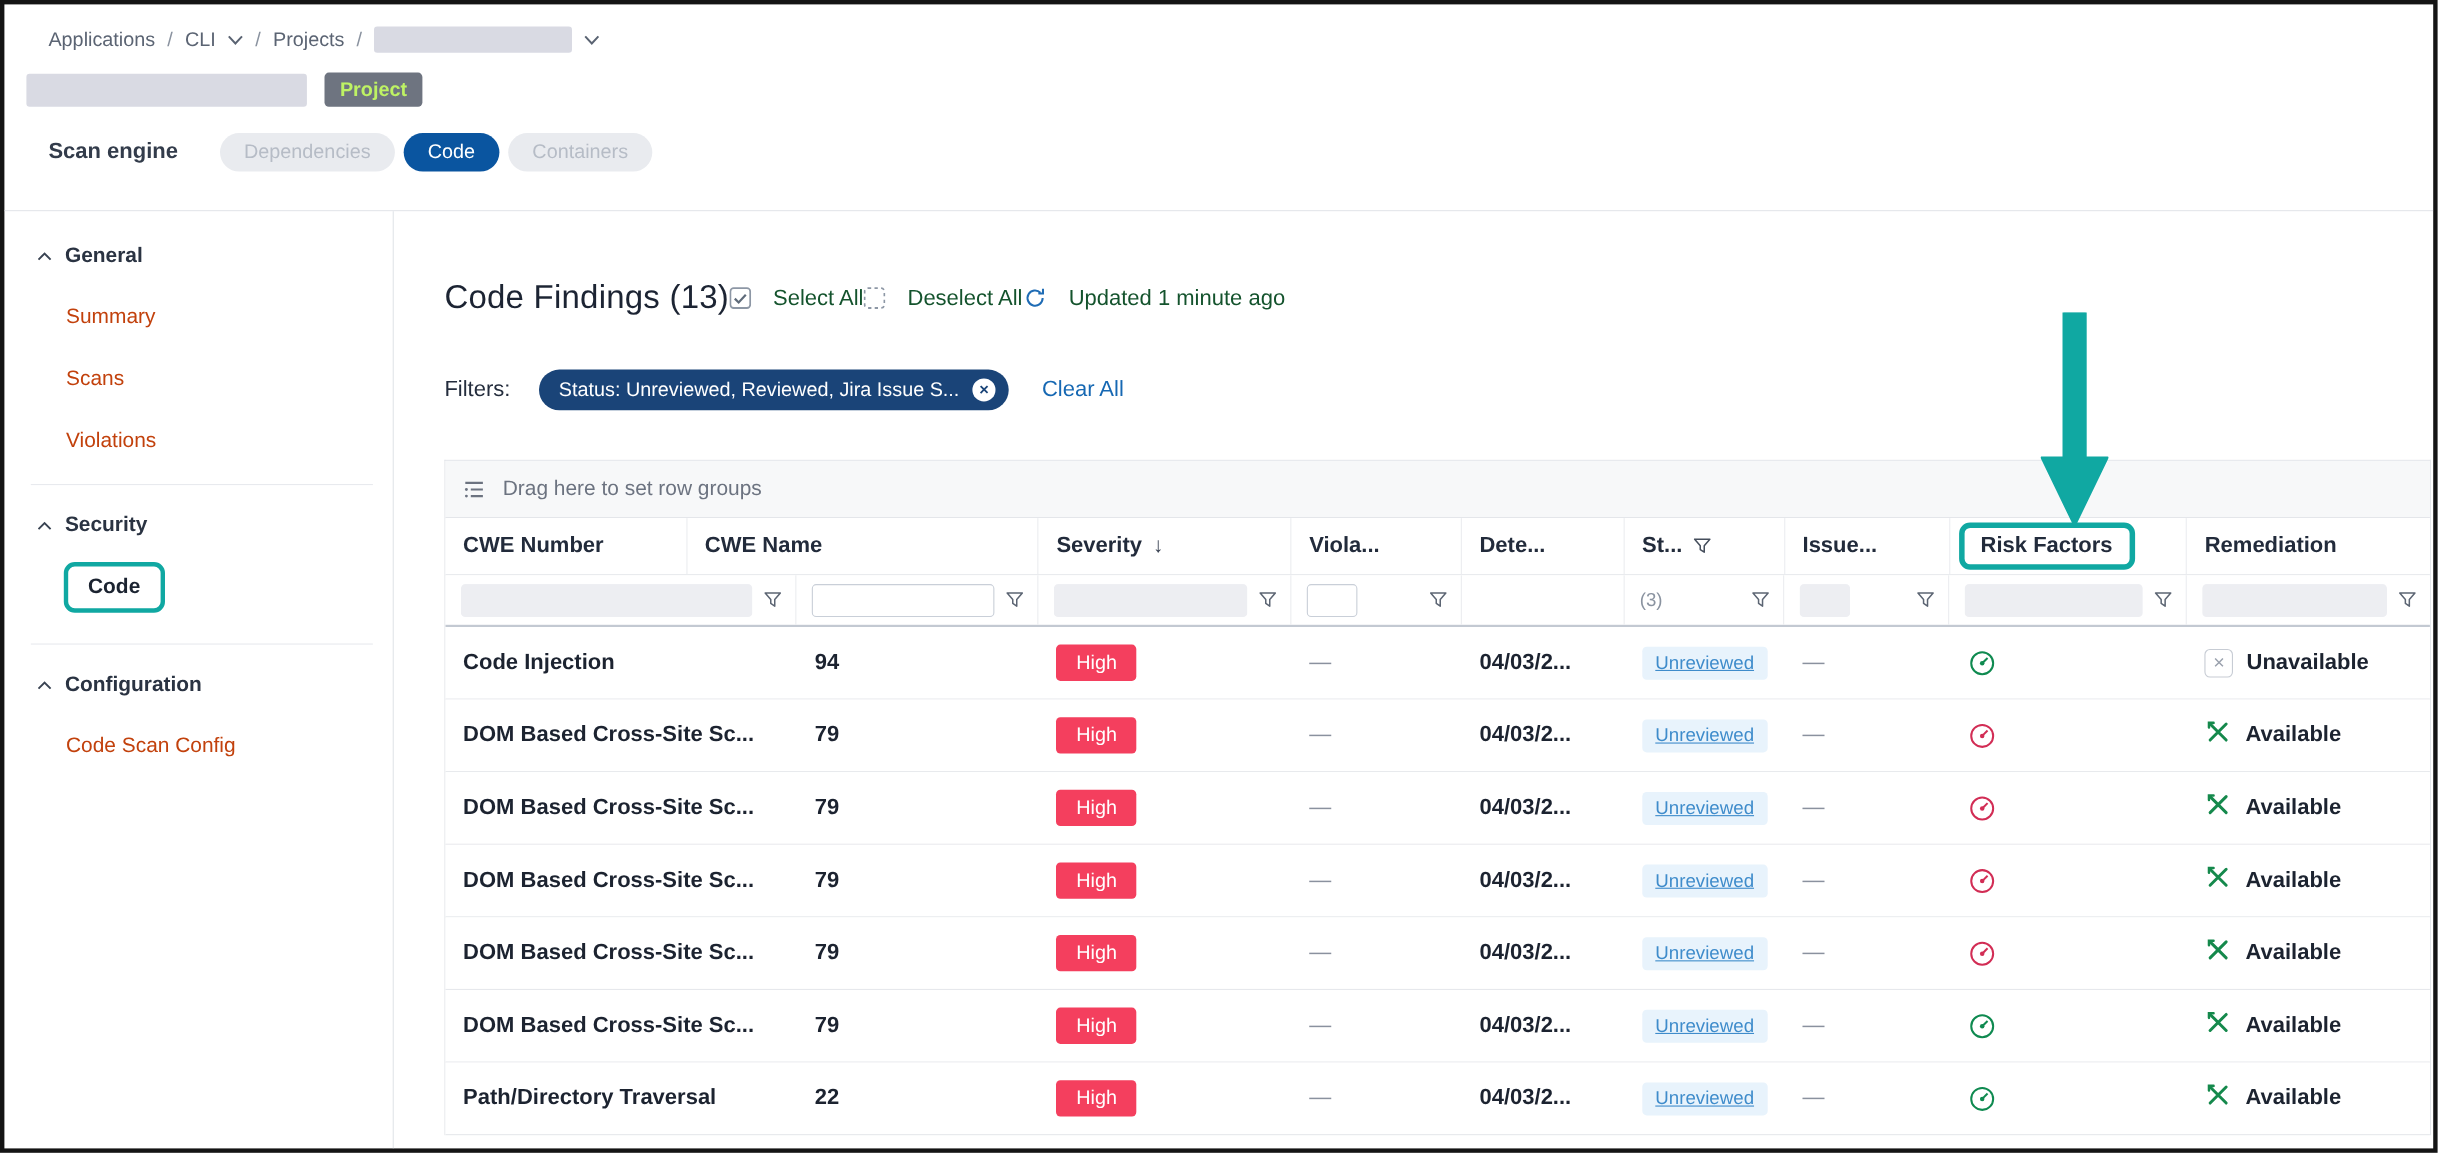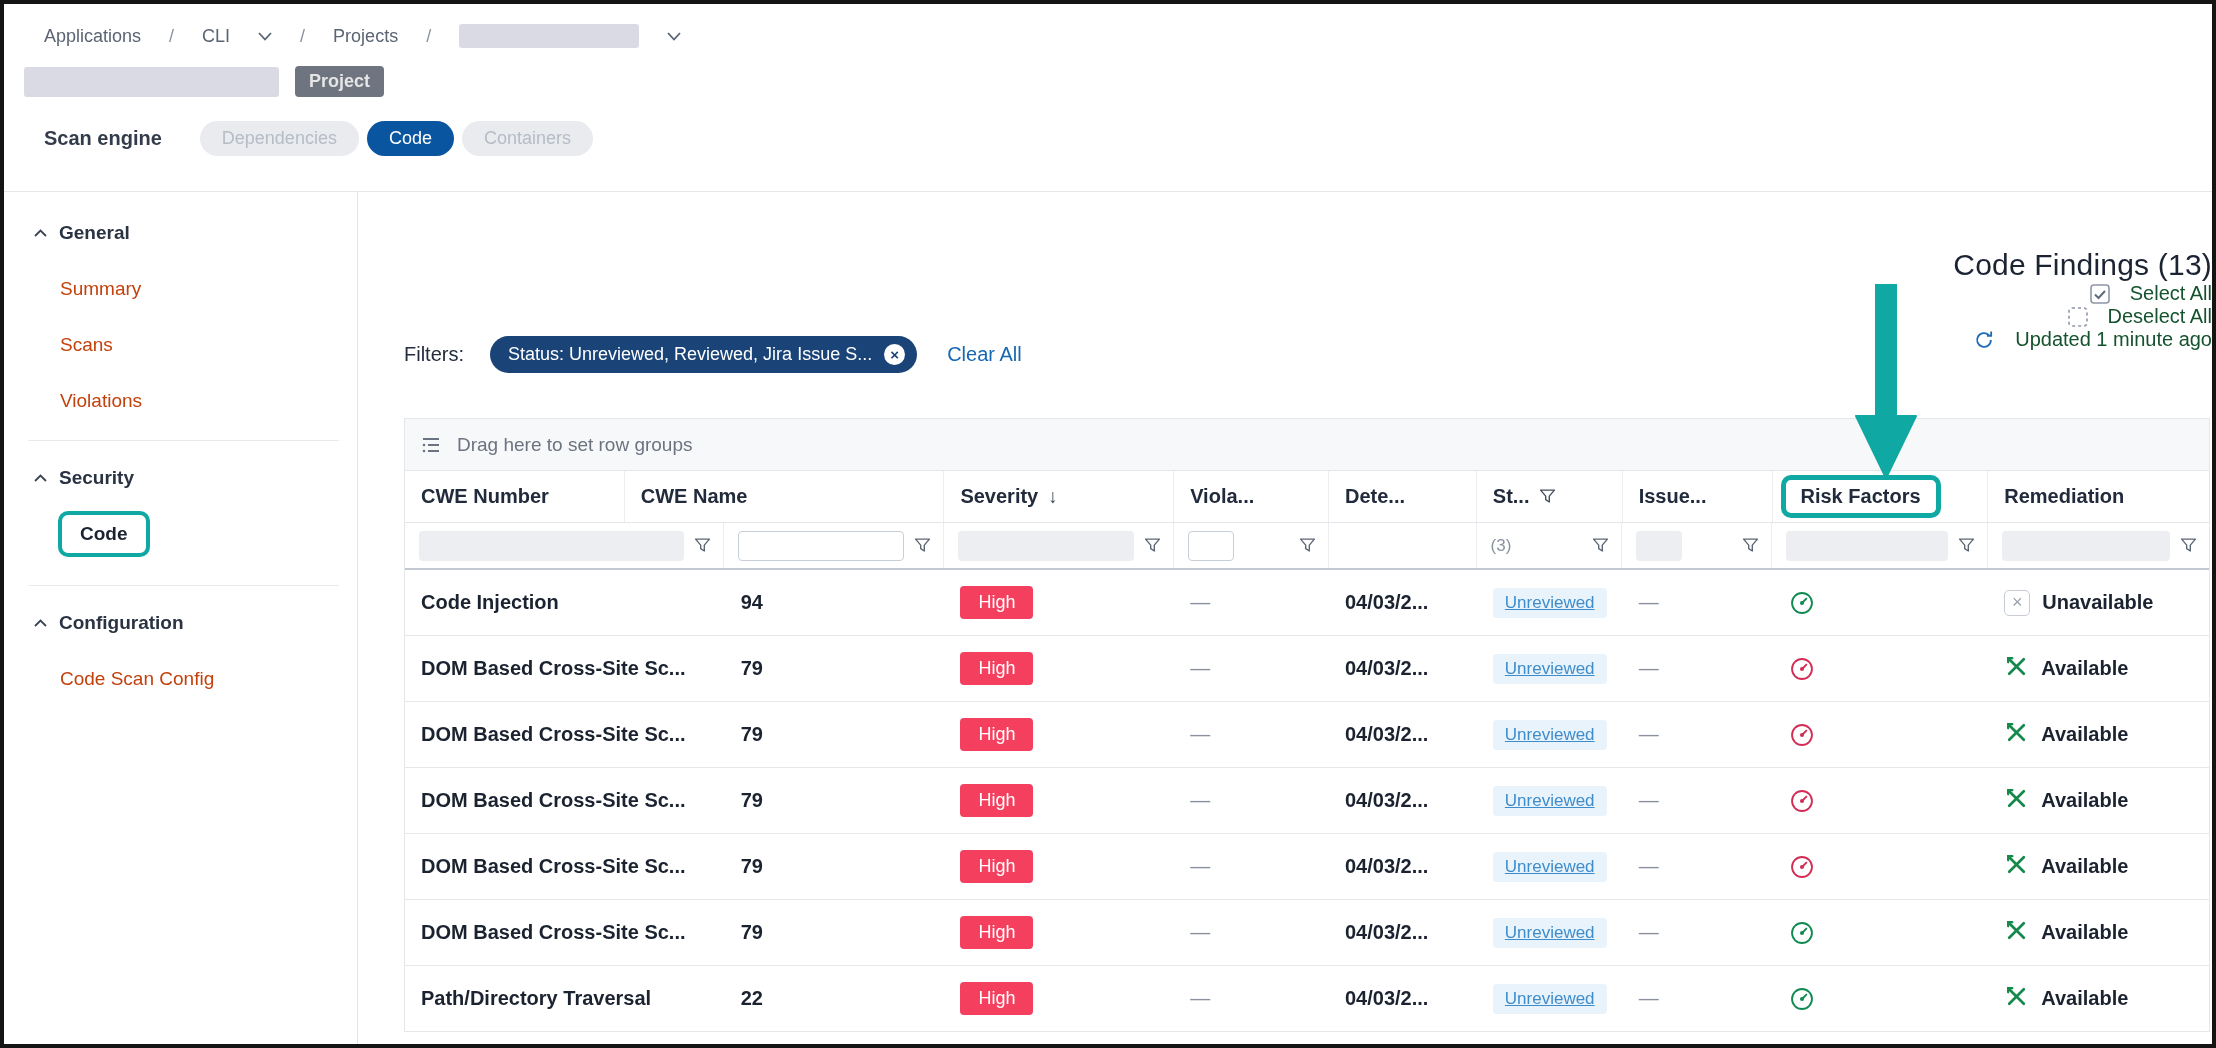--- a/index.html
+++ b/index.html
@@ -3,47 +3,47 @@
 <meta charset="utf-8">
 <style>
   * { margin:0; padding:0; box-sizing:border-box; }
   html,body { width:2216px; height:1048px; }
   body { font-family:"Liberation Sans", sans-serif; background:#ffffff; overflow:hidden; color:#1e2736; }
 
   .frame { position:relative; width:2216px; height:1048px; border:4px solid #141414; background:#fff; overflow:hidden; }
 
   
   .topbar { height:188px; border-bottom:1px solid #e4e6ea; padding:20px 0 0 40px; }
-  .breadcrumb { display:flex; align-items:center; gap:28px; font-size:18px; color:#5b6473; }
+  .breadcrumb { display:flex; align-items:center; gap:11px; font-size:18px; color:#5b6473; }
   .crumb { cursor:pointer; }
   .crumb-sep { color:#8b93a0; }
   .redacted-sm { width:180px; height:24px; background:#d9dae3; border-radius:3px; display:inline-block; }
   .title-row { margin-top:18px; display:flex; align-items:center; gap:16px; margin-left:-20px; padding-left:20px; }
   .redacted-lg { width:255px; height:30px; background:#d9dae3; border-radius:3px; margin-left:-20px; }
-  .proj-badge { background:#6e7480; color:#e5e5e5; font-weight:bold; font-size:18px; border-radius:4px; padding:5px 14px; }
+  .proj-badge { background:#6e7480; color:#bef264; font-weight:bold; font-size:18px; border-radius:4px; padding:5px 14px; }
   .scan-row { margin-top:24px; display:flex; align-items:center; }
   .scan-label { font-weight:bold; font-size:20px; color:#333c4b; }
   .pills { display:flex; gap:8px; margin-left:38px; }
   .pill { border-radius:19px; padding:7px 22px; font-size:18px; }
   .pill.disabled { background:#e9ebef; color:#b6bcc6; }
   .pill.selected { background:#0a55a0; color:#fff; }
 
   
   .bodywrap { display:flex; height:852px; }
 
   .sidebar { width:354px; border-right:1px solid #e2e5e9; padding:26px 18px 0 30px; font-size:19px; }
   .sb-title { display:flex; align-items:center; gap:12px; font-weight:bold; color:#2a3342; margin-top:4px; }
   .sb-item { margin-top:34px; padding-left:26px; color:#c2410c; cursor:pointer; }
   .sb-item.active { color:#1b2330; font-weight:bold; margin-top:22px; }
   .annot-box-code { display:inline-block; border:4px solid #10a8a2; border-radius:10px; padding:8px 18px; margin-left:-2px; }
   .sb-divider { border-top:1px solid #e8eaee; margin:28px 0 26px -6px; }
 
   .main { flex:1; padding:56px 0 0 46px; position:relative; }
 
-  .toolbar-row { display:flex; align-items:flex-end; height:46px;flex-direction:column; }
+  .toolbar-row { display:flex; align-items:center; height:46px; }
   .page-title { font-size:30px; font-weight:500; color:#1c2433; letter-spacing:.2px; }
   .ctrl { display:flex; align-items:center; gap:20px; font-size:20px; color:#14532d; cursor:pointer; }
   .ctrl.updated { cursor:default; }
 
   .filters-row { margin-top:40px; display:flex; align-items:center; height:40px; font-size:20px; color:#242d3d; }
   .chip { margin-left:26px; display:flex; align-items:center; gap:12px; background:#1a4478; color:#fff; border-radius:19px; padding:8px 12px 8px 18px; font-size:18px; cursor:pointer; }
   .chip-x { width:21px; height:21px; border-radius:50%; background:#fff; color:#1a4478; font-size:15px; font-weight:bold; display:flex; align-items:center; justify-content:center; line-height:1; }
   .clear-all { margin-left:30px; color:#1668b3; cursor:pointer; font-size:20px; }
 
   

